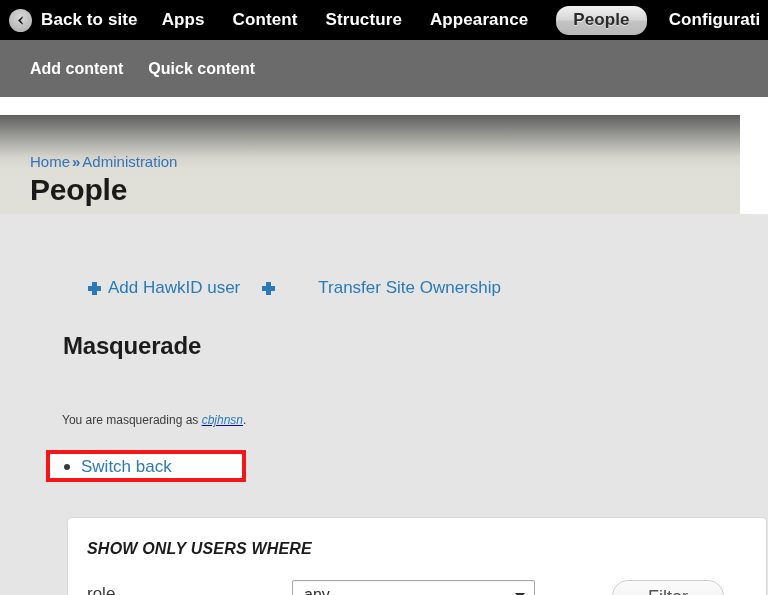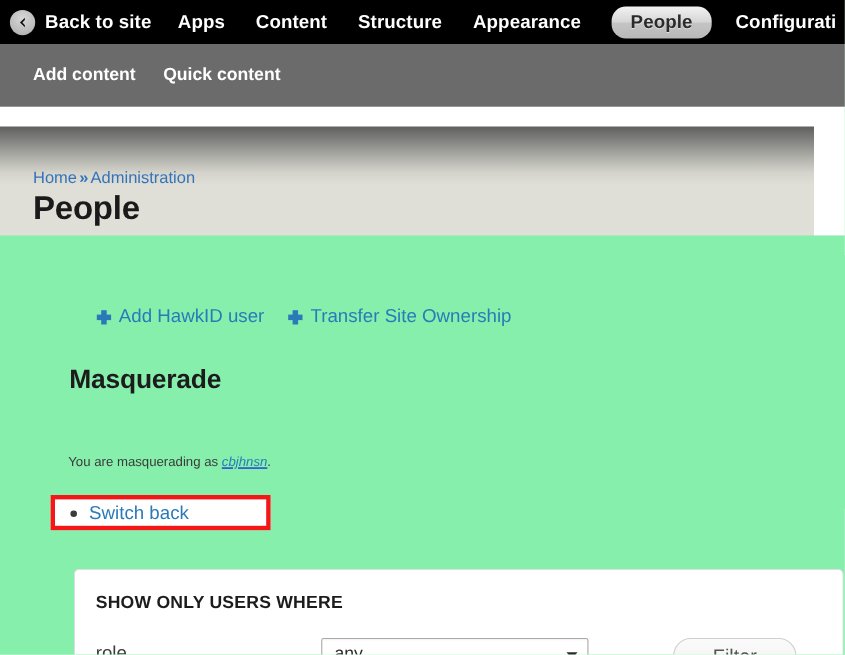--- a/index.html
+++ b/index.html
@@ -114,39 +114,39 @@
     color: #1a1a1a;
     letter-spacing: -0.2px;
   }
 
   
   .content {
     position: absolute;
     left: 0; top: 214px;
     width: 768px;
     height: 381px;
-    background: #86efac;
+    background: #e5e5e5;
     overflow: hidden;
   }
 
   .action-links {
     position: absolute;
     left: 88px; top: 64px;
     display: flex;
     align-items: baseline;
     white-space: nowrap;
   }
   .action-link {
     color: #2a7ab9;
     font-size: 17px;
     text-decoration: none;
     display: inline-flex;
     align-items: center;
   }
-  .action-link + .action-link { margin-left: 22px; }
+  .action-link + .action-link { margin-left: 22px; gap: 36px; }
   .plus-icon {
     display: inline-block;
     width: 13px; height: 13px;
     position: relative;
     margin-right: 7px;
     flex: none;
   }
   .plus-icon::before, .plus-icon::after {
     content: "";
     position: absolute;
@@ -233,20 +233,21 @@
     background: #ffffff;
     box-sizing: border-box;
   }
   .filter-legend {
     position: absolute;
     left: 19px; top: 22px;
     font-size: 16px;
     font-weight: 700;
     color: #1c1c1c;
     letter-spacing: 0.2px;
+    font-style: italic;
   }
   .filter-row {
     position: absolute;
     left: 19px; top: 62px;
     right: 0;
     display: flex;
     align-items: flex-start;
   }
   .filter-label {
     font-size: 17px;

